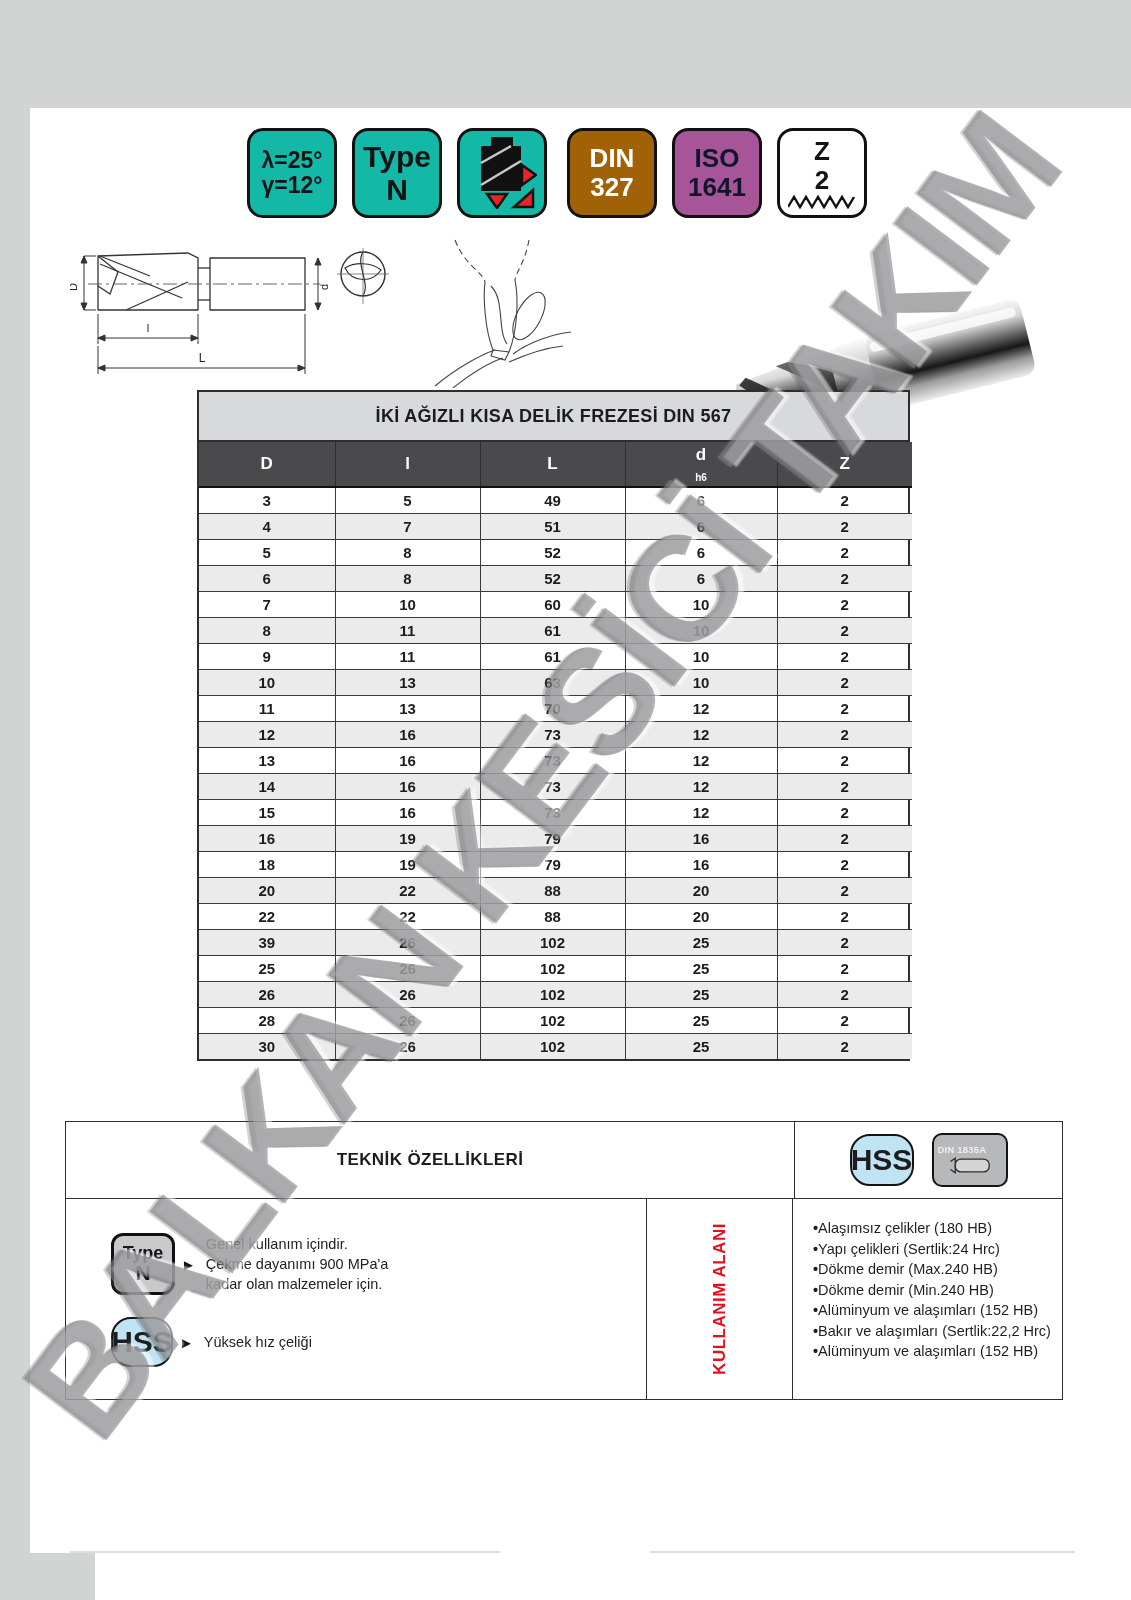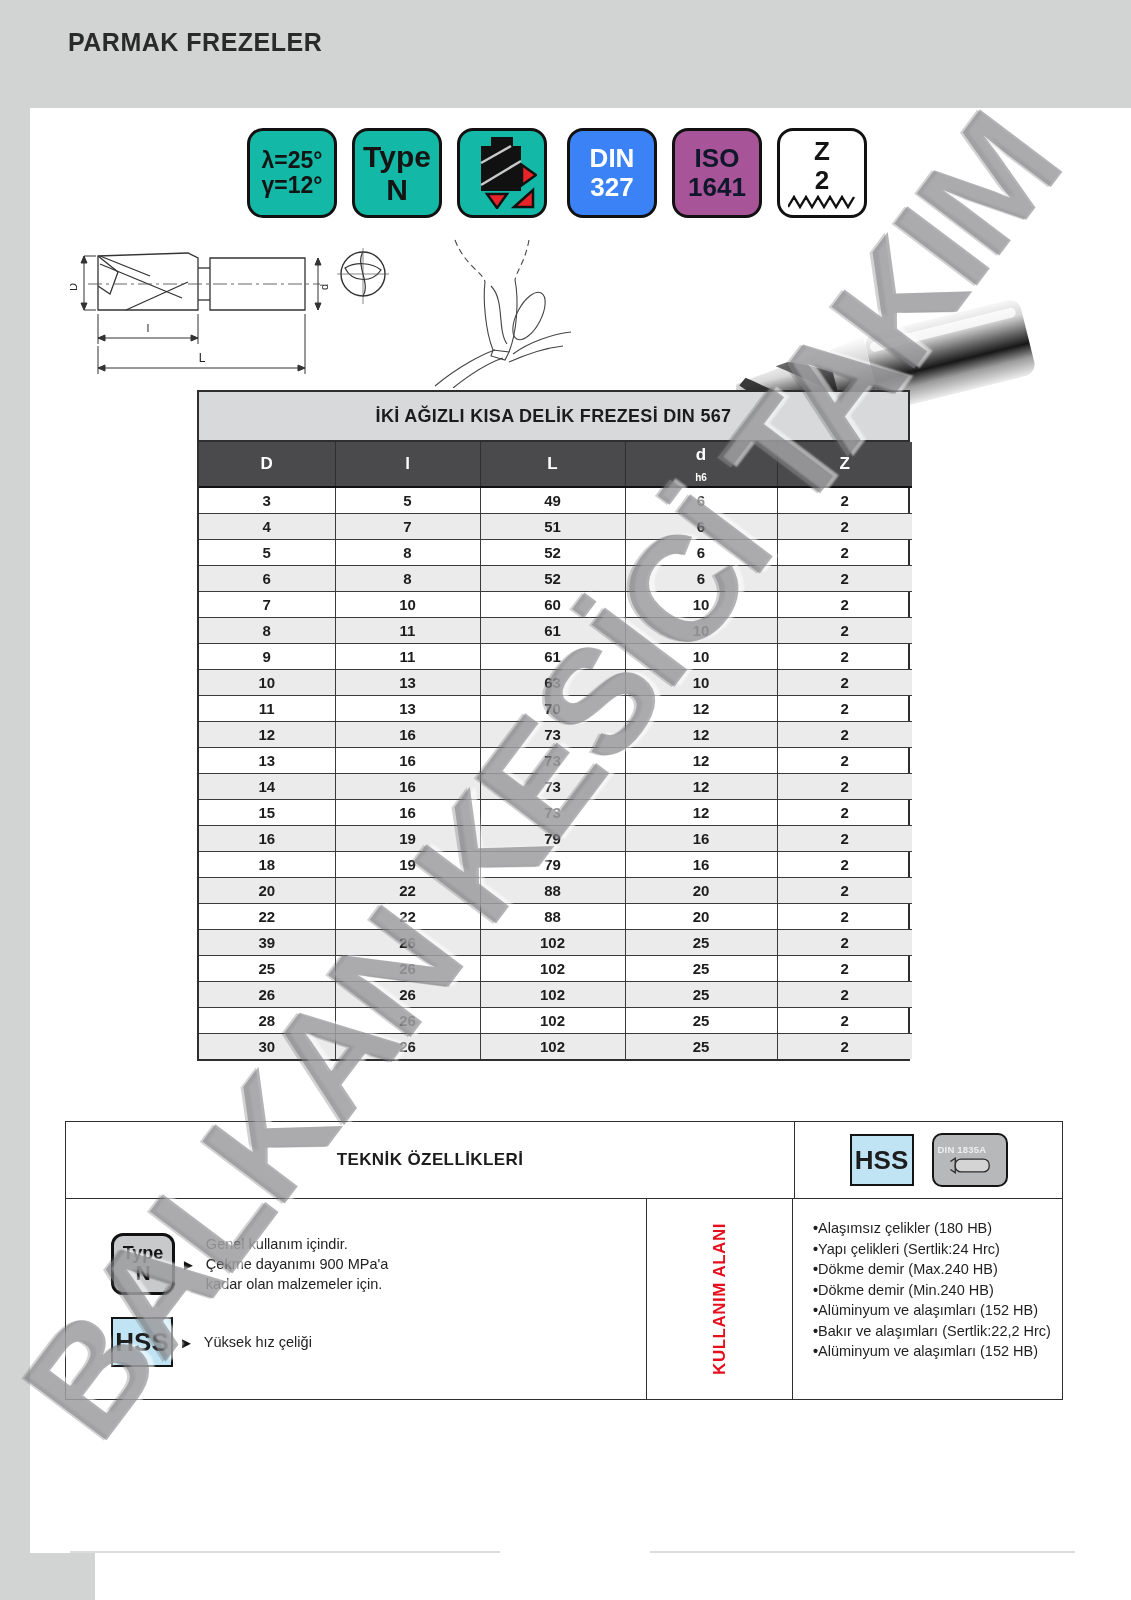--- a/index.html
+++ b/index.html
@@ -22,21 +22,21 @@
   }
 
   
   .badge{
     position:absolute;top:128px;width:90px;height:90px;border:3.5px solid #111;
     border-radius:16px;display:flex;flex-direction:column;align-items:center;
     justify-content:center;text-align:center;line-height:1.1;font-weight:700;
   }
   .badge .l1,.badge .l2{display:block;}
   .badge-gray{background:#14b8a6;color:#141414;}
-  .badge-dark{background:#3b82f6;color:#ffffff;}
+  .badge-dark{background:#a16207;color:#ffffff;}
   .badge-magenta{background:#a85499;color:#0f172a;}
   .badge-white{background:#ffffff;color:#141414;}
   .badge-angles{left:247px;font-size:23px;}
   .badge-type{left:352px;font-size:30px;}
   .badge-icon{left:457px;}
   .badge-din{left:567px;font-size:26px;}
   .badge-iso{left:672px;font-size:26px;}
   .badge-z{left:777px;font-size:26px;padding-bottom:14px;}
   .badge-z svg{position:absolute;bottom:6px;left:8px;}
 
@@ -76,22 +76,22 @@
   .tech-head{height:77px;display:flex;border-bottom:1.5px solid #2e2e2e;}
   .tech-head-title{
     width:728px;display:flex;align-items:center;justify-content:center;
     font-size:17px;font-weight:800;letter-spacing:.4px;color:#1c1c1c;
   }
   .tech-head-badges{
     flex:1;border-left:1.5px solid #2e2e2e;display:flex;align-items:center;
     justify-content:center;gap:18px;
   }
   .hss-badge{
-    width:64px;height:52px;background:#c0e4f4;border:2.5px solid #141414;border-radius:0;
-    display:flex;align-items:center;justify-content:center;font-size:26px;font-weight:700;color:#1d1d1d;
+    width:64px;height:52px;background:#c0e4f4;border:2.5px solid #141414;border-radius:20px;
+    display:flex;align-items:center;justify-content:center;font-size:30px;font-weight:700;color:#1d1d1d;
   }
   .din1835-badge{
     width:76px;height:54px;background:#b7b8ba;border:2.5px solid #141414;border-radius:10px;
     padding:9px 4px;display:flex;flex-direction:column;align-items:flex-start;
   }
   .din1835-badge .lbl{font-size:9.5px;font-weight:700;color:#efefef;letter-spacing:.2px;}
   .tech-body{flex:1;display:flex;}
   .tech-left{width:580px;padding:34px 0 0 45px;}
   .legend-row{display:flex;align-items:center;gap:10px;}
   .legend-row + .legend-row{margin-top:22px;}
@@ -134,21 +134,20 @@
 <body>
 
 <div class="canvas">
 
   <div class="top-band"></div>
   <div class="left-strip"></div>
   <div class="bottom-left-block"></div>
   <div class="scan-line a"></div>
   <div class="scan-line b"></div>
 
-  <div class="page-title">PARMAK FREZELER</div>
 
   <div class="badge badge-gray badge-angles">
     <span class="l1">λ=25°</span>
     <span class="l2">γ=12°</span>
   </div>
   <div class="badge badge-gray badge-type">
     <span class="l1">Type</span>
     <span class="l2">N</span>
   </div>
   <div class="badge badge-gray badge-icon">

